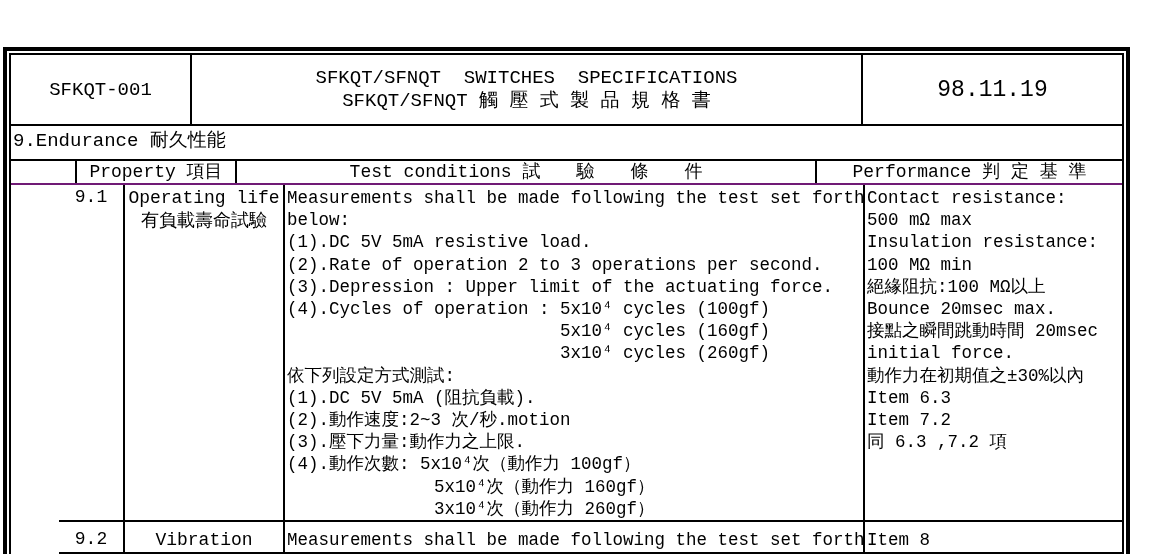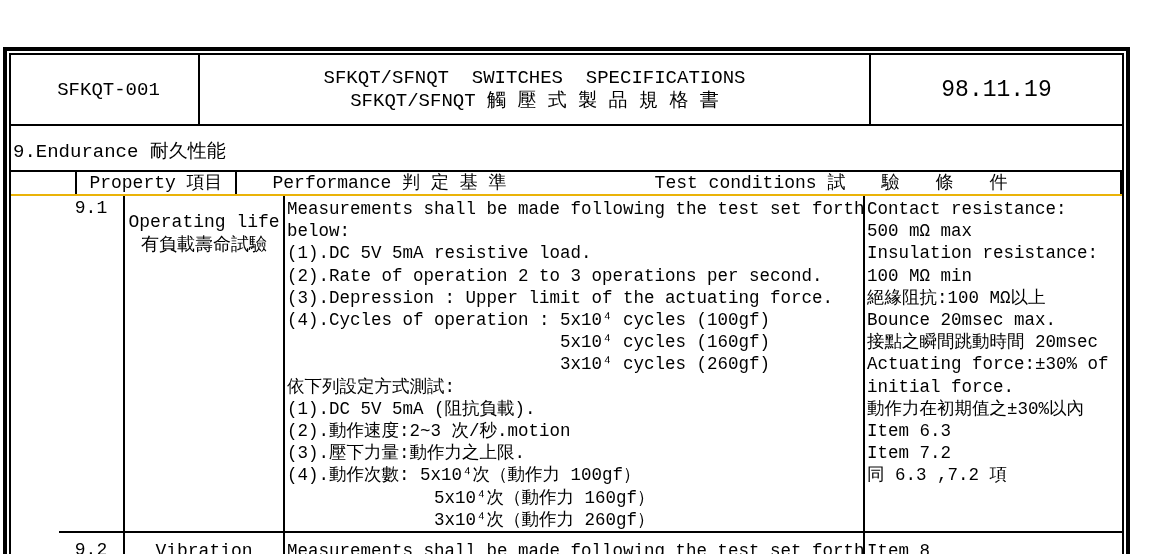--- a/index.html
+++ b/index.html
@@ -23,46 +23,46 @@
     border: 2px solid #000;
     background: #fff;
   }
   
   .doc-header {
     display: flex;
     height: 69px;
     border-bottom: 2px solid #000;
   }
   .doc-header .hcell { display: flex; align-items: center; justify-content: center; }
-  .doc-num  { width: 179px; border-right: 2px solid #000; font-size: 19px; white-space: pre; margin-left: 8px; }
+  .doc-num  { width: 179px; border-right: 2px solid #000; font-size: 19px; white-space: pre; }
   .doc-title{ width: 669px; border-right: 2px solid #000; flex-direction: column; text-align: center; }
   .doc-title div { font-size: 19px; line-height: 23px; white-space: pre; }
   .doc-date { flex: 1; font-size: 23px; white-space: pre; }
   
   .section-title {
     height: 32px;
     border-bottom: 2px solid #000;
-    padding: 12px 0 0 2px;
+    padding: 1px 0 0 2px;
     font-size: 19px;
     white-space: pre;
   }
   
-  .thead { display: flex; height: 22px; border-bottom: 2px solid #eab308; }
+  .thead { display: flex; height: 22px; border-bottom: 2px solid #701a75; }
   .thead .col {
     font-size: 18px; line-height: 22px;
     text-align: center; white-space: pre; overflow: hidden;
   }
   .col-id   { width: 64px;  border-right: 2px solid #000; }
   .col-prop { width: 158px; border-right: 2px solid #000; }
   .col-test { width: 578px; border-right: 2px solid #000; }
   .col-perf { flex: 1; }
   .trow { display: flex; border-bottom: 2px solid #000; margin-left: 48px; }
   .trow .col { overflow: hidden; }
   .cell-id { text-align: center; font-size: 18px; padding-top: 2px; }
-  .cell-prop { text-align: center; font-size: 18px; padding-top: 15px; }
+  .cell-prop { text-align: center; font-size: 18px; padding-top: 2px; }
   .cell-prop .line { line-height: 23px; white-space: pre; }
   .cell-test, .cell-perf { font-size: 17.5px; padding-top: 2px; }
   .cell-test .line, .cell-perf .line {
     line-height: 22.2px; white-space: pre; padding-left: 2px;
   }
   .trow.partial .cell-id, .trow.partial .cell-prop,
   .trow.partial .cell-test, .trow.partial .cell-perf { padding-top: 7px; }
 </style>
 </head>
 <body>
@@ -78,22 +78,22 @@
       </div>
       <div class="hcell doc-date">98.11.19</div>
     </div>
 
     <div class="section-title">9.Endurance 耐久性能</div>
 
     <div class="spec-table">
       <div class="thead">
         <div class="col col-id"></div>
         <div class="col col-prop">Property 項目</div>
+        <div class="col col-test">Test conditions 試　　驗　　條　　件</div>
         <div class="col col-perf">Performance 判 定 基 準</div>
-        <div class="col col-test">Test conditions 試　　驗　　條　　件</div>
       </div>
       <div class="tbody" id="rows">
   <div class="trow">
     <div class="col col-id cell-id">9.1</div>
     <div class="col col-prop cell-prop">
               <div class="line">Operating life</div>
               <div class="line">有負載壽命試驗</div>
             </div>
     <div class="col col-test cell-test">
               <div class="line">Measurements shall be made following the test set forth</div>
@@ -113,21 +113,20 @@
               <div class="line">              3x10⁴次（動作力 260gf）</div>
             </div>
     <div class="col col-perf cell-perf">
               <div class="line">Contact resistance:</div>
               <div class="line">500 mΩ max</div>
               <div class="line">Insulation resistance:</div>
               <div class="line">100 MΩ min</div>
               <div class="line">絕緣阻抗:100 MΩ以上</div>
               <div class="line">Bounce 20msec max.</div>
               <div class="line">接點之瞬間跳動時間 20msec</div>
-              <div class="line">Actuating force:±30% of</div>
               <div class="line">initial force.</div>
               <div class="line">動作力在初期值之±30%以內</div>
               <div class="line">Item 6.3</div>
               <div class="line">Item 7.2</div>
               <div class="line">同 6.3 ,7.2 項</div>
             </div>
   </div>
 
   <div class="trow partial">
     <div class="col col-id cell-id">9.2</div>

